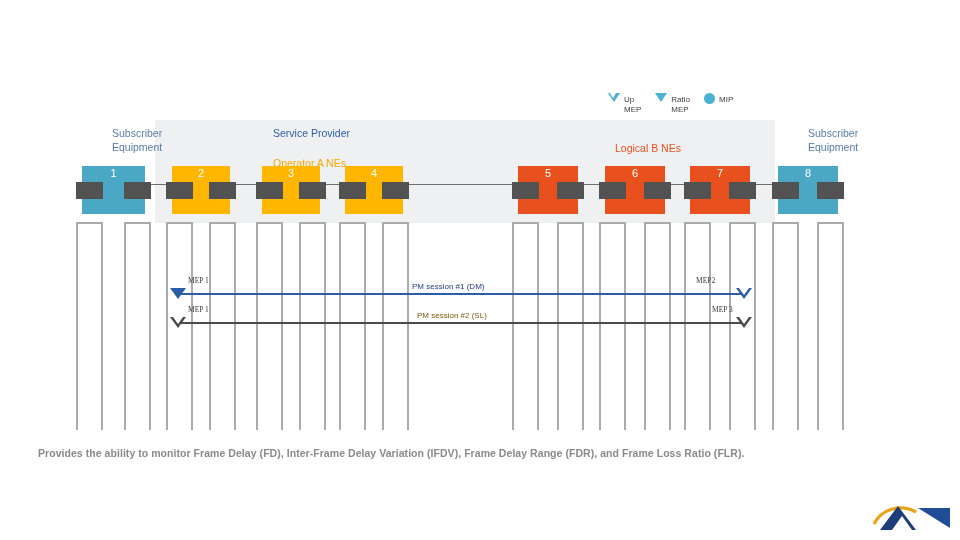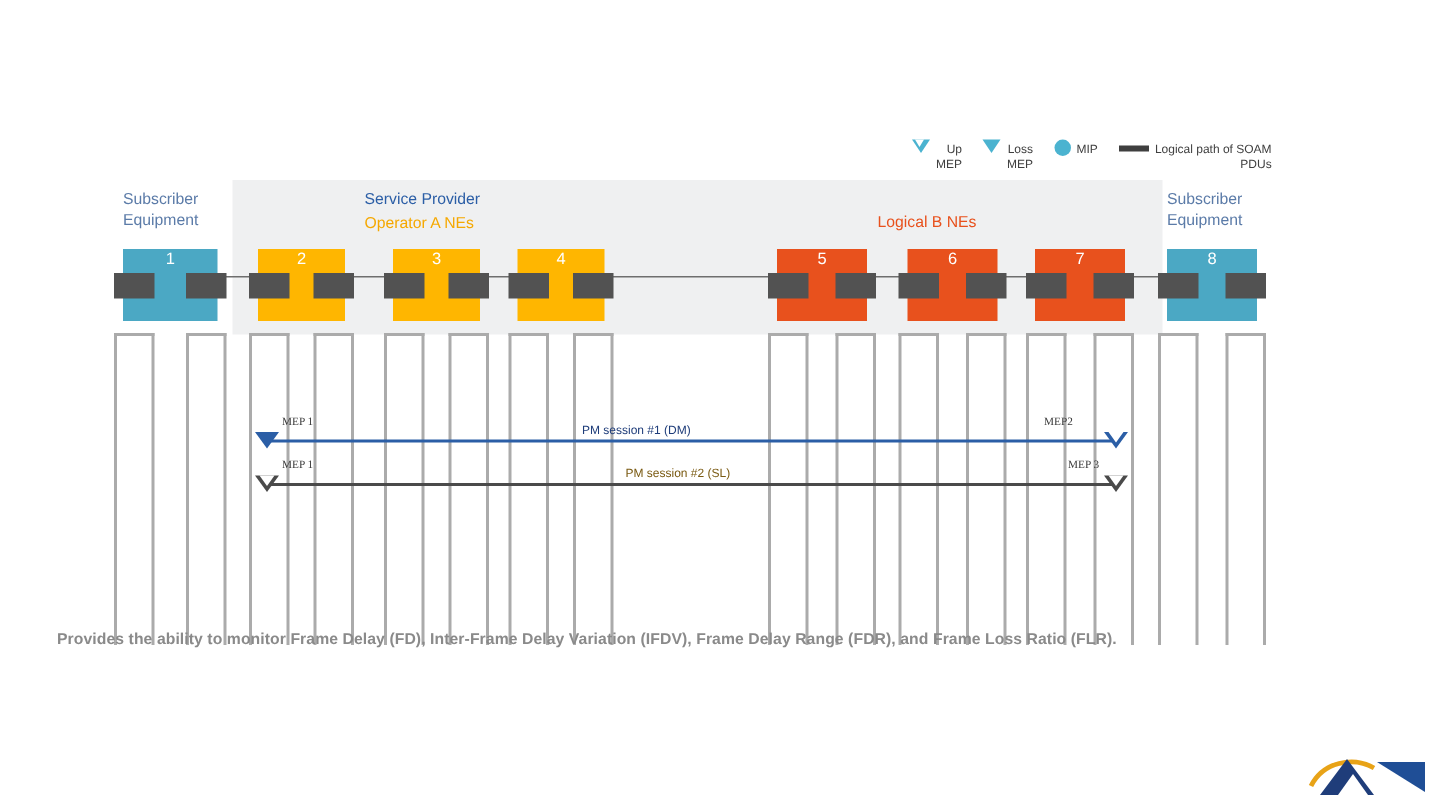--- a/index.html
+++ b/index.html
@@ -11,38 +11,38 @@
   #slide{position:relative;width:960px;height:540px;}
 
   
   .title{
     position:absolute;left:36px;top:14px;width:760px;
     font-size:30px;line-height:1.42;font-weight:400;
     color:#1F3D7A;letter-spacing:.1px;
   }
 
   
-  .legend{position:absolute;left:608px;top:93px;display:flex;align-items:flex-start;gap:14px;text-align:right;}
+  .legend{position:absolute;left:608px;top:93px;display:flex;align-items:flex-start;gap:14px;}
   .leg{display:flex;align-items:flex-start;gap:4px;}
   .leg .lab{font-size:8px;color:#404040;line-height:1.28;white-space:pre-line;padding-top:2px;}
   .tri-down-h{width:0;height:0;border-left:6px solid transparent;border-right:6px solid transparent;border-top:9px solid #4BB3D0;}
   .tri-hollow{position:relative;width:12px;height:9px;}
   .tri-hollow:before{content:"";position:absolute;left:0;top:0;width:0;height:0;border-left:6px solid transparent;border-right:6px solid transparent;border-top:9px solid #4BB3D0;}
   .tri-hollow:after{content:"";position:absolute;left:2.2px;top:0px;width:0;height:0;border-left:3.8px solid transparent;border-right:3.8px solid transparent;border-top:5.6px solid #ffffff;}
   .dot{width:11px;height:11px;border-radius:50%;background:#4BB3D0;margin-top:0px;}
   .dash{width:20px;height:4px;background:#3F3F3F;margin-top:4px;}
 
   
   .sp-panel{position:absolute;left:155px;top:120px;width:620px;height:103px;background:#EFF0F1;}
 
-  .grp-label{position:absolute;font-size:10.5px;line-height:1.32;}
+  .grp-label{position:absolute;font-size:10.5px;line-height:1.32;margin-left:30px;}
   .lbl-sub-l{left:82px;top:127px;width:80px;color:#5B7BA8;}
   .lbl-sub-r{left:778px;top:127px;width:90px;color:#5B7BA8;}
   .lbl-sp{left:243px;top:127px;color:#2B5EA6;}
-  .lbl-opA{left:243px;top:143px;color:#F5A800;}
+  .lbl-opA{left:243px;top:157px;color:#F5A800;}
   .lbl-opB{left:585px;top:142px;color:#E8511D;}
 
   
   .node{position:absolute;top:166px;height:48px;}
   .node .body{position:absolute;inset:0;}
   .node .num{position:absolute;left:0;right:0;top:1px;text-align:center;font-size:11px;color:#FFFFFF;}
   .port{position:absolute;top:16px;width:27px;height:17px;background:#525252;}
   .port.l{left:-6px;}
   .port.r{right:-6px;}
 
@@ -62,50 +62,45 @@
   .sess-lab.sl{color:#7A5A12;}
 
   .tri-f-blue{position:absolute;width:0;height:0;border-left:8px solid transparent;border-right:8px solid transparent;border-top:11px solid #2B5EA6;}
   .tri-o{position:absolute;width:16px;height:11px;}
   .tri-o:before{content:"";position:absolute;left:0;top:0;width:0;height:0;border-left:8px solid transparent;border-right:8px solid transparent;border-top:11px solid currentColor;}
   .tri-o:after{content:"";position:absolute;left:2.6px;top:0;width:0;height:0;border-left:5.4px solid transparent;border-right:5.4px solid transparent;border-top:7.4px solid #ffffff;}
   .tri-o.blue{color:#2B5EA6;}
   .tri-o.gray{color:#4A4A4A;}
 
   
-  .caption{position:absolute;left:38px;top:420px;width:890px;font-size:10.5px;color:#8A8A8A;font-weight:bold;letter-spacing:.05px;}
+  .caption{position:absolute;left:38px;top:447px;width:890px;font-size:10.5px;color:#8A8A8A;font-weight:bold;letter-spacing:.05px;}
 
   
   .logo{position:absolute;left:872px;top:500px;width:78px;height:34px;}
 </style>
 </head>
 <body>
 
 <div id="slide">
 
 
   <div class="legend">
     <div class="leg">
       <span class="tri-hollow"></span>
       <span class="lab">Up
 MEP</span>
     </div>
     <div class="leg">
       <span class="tri-down-h"></span>
-      <span class="lab">Loss
+      <span class="lab">Ratio
 MEP</span>
     </div>
     <div class="leg">
       <span class="dot"></span>
       <span class="lab">MIP</span>
-    </div>
-    <div class="leg">
-      <span class="dash"></span>
-      <span class="lab">Logical path of  SOAM
-PDUs</span>
     </div>
   </div>
 
   <div class="sp-panel"></div>
 
   <div class="grp-label lbl-sub-l">Subscriber
 Equipment</div>
   <div class="grp-label lbl-sub-r">Subscriber
 Equipment</div>
   <div class="grp-label lbl-sp">Service Provider</div>
@@ -190,21 +185,21 @@
       <div class="bracket" style="left: 729px; top: 222px; width: 23px; height: 206px;"></div>
       <div class="bracket" style="left: 772px; top: 222px; width: 23px; height: 206px;"></div>
       <div class="bracket" style="left: 817px; top: 222px; width: 23px; height: 206px;"></div>
     </div>
 
   <div class="sess dm" style="left:178px;top:293px;width:566px;"></div>
   <div class="tri-f-blue" style="left:170px;top:288px;"></div>
   <div class="tri-o blue" style="left:736px;top:288px;"></div>
   <div class="mep-lab" style="left:188px;top:276px;">MEP 1</div>
   <div class="mep-lab" style="left:696px;top:276px;">MEP2</div>
-  <div class="sess-lab dm" style="left:388px;top:282px;">PM session #1 (DM)</div>
+  <div class="sess-lab dm" style="left:412px;top:282px;">PM session #1 (DM)</div>
 
   <div class="sess sl" style="left:178px;top:322px;width:566px;"></div>
   <div class="tri-o gray" style="left:170px;top:317px;"></div>
   <div class="tri-o gray" style="left:736px;top:317px;"></div>
   <div class="mep-lab" style="left:188px;top:305px;">MEP 1</div>
   <div class="mep-lab" style="left:712px;top:305px;">MEP 3</div>
   <div class="sess-lab sl" style="left:417px;top:311px;text-align:center;">PM session #2 (SL)</div>
 
   <div class="caption">Provides the ability to monitor Frame Delay (FD), Inter-Frame Delay Variation (IFDV), Frame Delay Range (FDR), and Frame Loss Ratio (FLR).</div>
 

